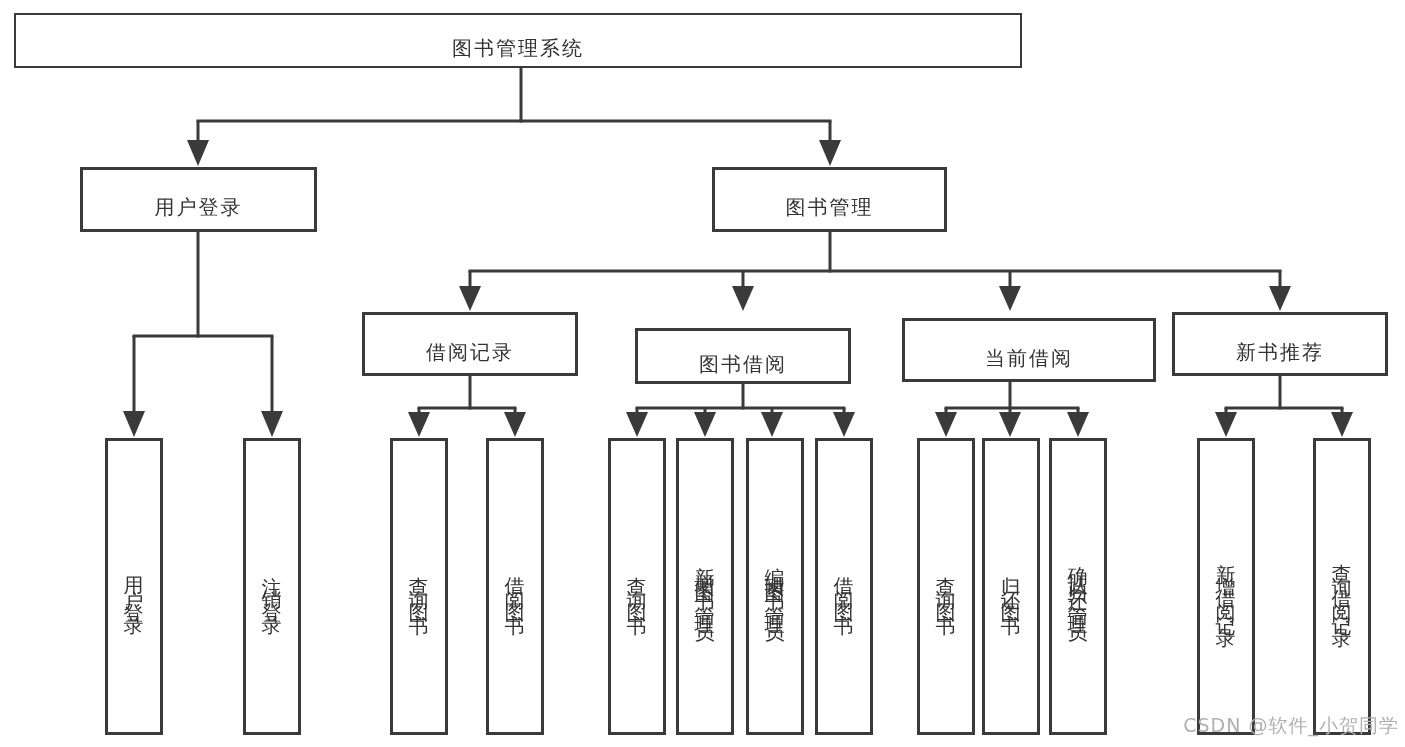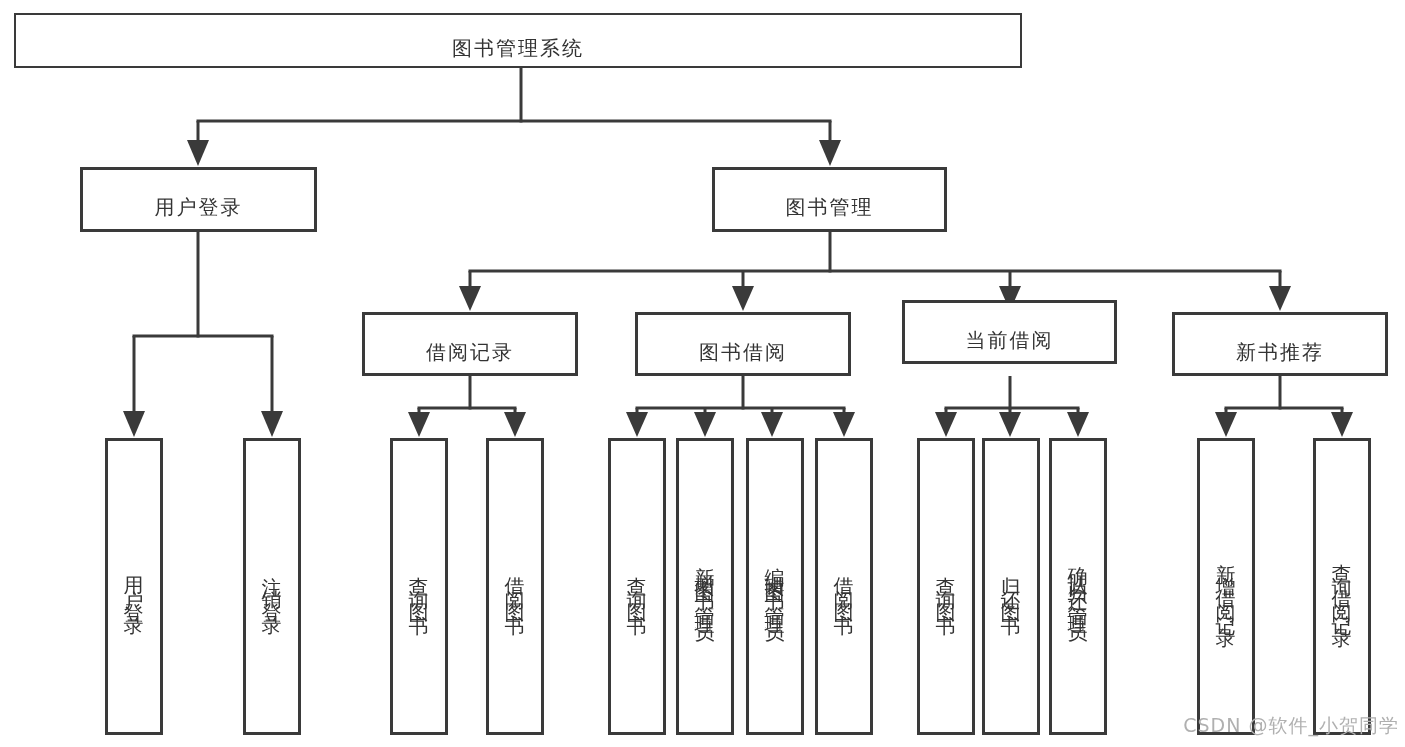--- a/index.html
+++ b/index.html
@@ -144,24 +144,24 @@
   <div class="node box-h" style="left:80px;top:167px;width:237px;height:65px">
     <span>用户登录</span>
   </div>
   <div class="node box-h" style="left:712px;top:167px;width:235px;height:65px">
     <span>图书管理</span>
   </div>
 
   <div class="node box-h" style="left:362px;top:312px;width:216px;height:64px">
     <span>借阅记录</span>
   </div>
-  <div class="node box-h" style="left:635px;top:312px;width:216px;height:64px">
+  <div class="node box-h" style="left:635px;top:328px;width:216px;height:56px">
     <span>图书借阅</span>
   </div>
-  <div class="node box-h" style="left:902px;top:300px;width:215px;height:64px">
+  <div class="node box-h" style="left:902px;top:318px;width:254px;height:64px">
     <span>当前借阅</span>
   </div>
   <div class="node box-h" style="left:1172px;top:312px;width:216px;height:64px">
     <span>新书推荐</span>
   </div>
 
   <div class="node box-v" style="left:105px">
     <span class="vtext">用户登录</span>
   </div>
   <div class="node box-v" style="left:243px">

